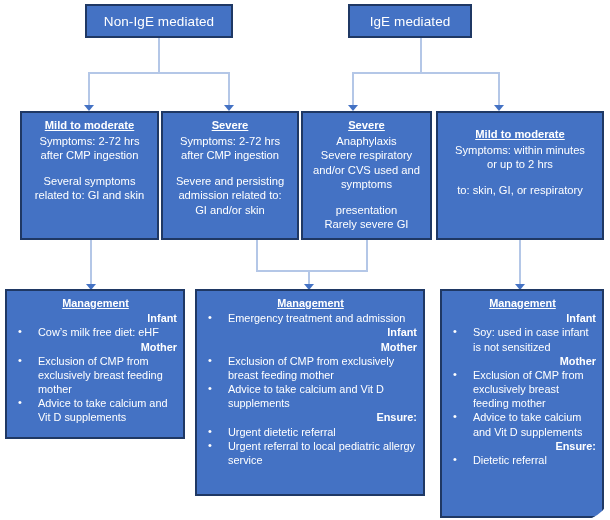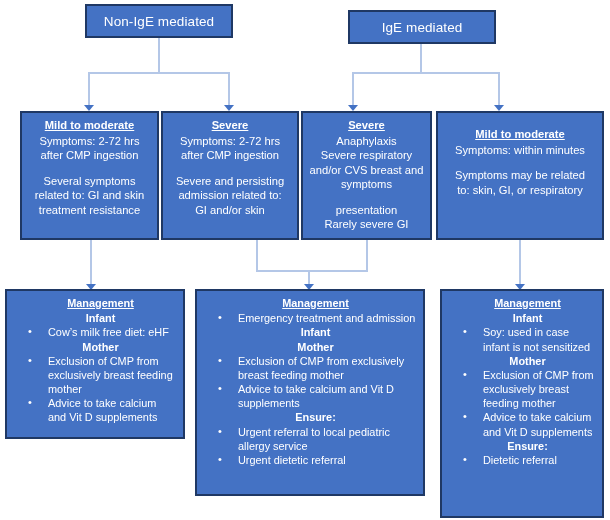--- a/index.html
+++ b/index.html
@@ -8,20 +8,21 @@
     padding: 0;
     background: #ffffff;
   }
   #canvas {
     position: relative;
     width: 610px;
     height: 520px;
     background: #ffffff;
     font-family: "Liberation Sans", sans-serif;
     overflow: hidden;
+    border-radius: 29px;
   }
 
   
   .node {
     position: absolute;
     box-sizing: border-box;
     background: #4472C4;
     border: 2px solid #1F3864;
     color: #ffffff;
     z-index: 3;
@@ -33,37 +34,37 @@
     font-size: 13.5px;
     letter-spacing: .1px;
   }
   .node-mid {
     padding: 5px 4px 4px 4px;
     text-align: center;
     font-size: 11.2px;
     line-height: 1.30;
   }
   .node-bottom {
-    padding: 5px 6px 5px 17px;
+    padding: 5px 6px 5px 7px;
     font-size: 10.9px;
     line-height: 1.30;
     text-align: left;
   }
 
   .hdr {
     text-decoration: underline;
     font-weight: bold;
     display: block;
     text-align: center;
     margin-bottom: 1px;
   }
   .sub {
     font-weight: bold;
     display: block;
-    text-align: center;
+    text-align: right;
   }
   .para { display: block; }
   .spacer { display: block; height: 11px; }
 
   ul.bullets {
     margin: 0;
     padding: 0;
     list-style: none;
   }
   ul.bullets > li {
@@ -125,61 +126,60 @@
   <div class="conn vline" style="left:308px; top:270px; height:16px;"></div>
   <div class="arrow" style="left:304px; top:284px;"></div>
 
   <div class="conn vline" style="left:519px; top:240px; height:46px;"></div>
   <div class="arrow" style="left:515px; top:284px;"></div>
 
   <div class="node node-top" style="left:85px; top:4px; width:148px; height:34px;">
     <span>Non-IgE mediated</span>
   </div>
 
-  <div class="node node-top" style="left:348px; top:10px; width:148px; height:34px;">
+  <div class="node node-top" style="left:348px; top:4px; width:124px; height:34px;">
     <span>IgE mediated</span>
   </div>
 
   <div class="node node-mid" style="left:20px; top:111px; width:139px; height:129px;">
     <span class="hdr">Mild to moderate</span>
     <span class="para">Symptoms: 2-72 hrs</span>
     <span class="para">after CMP ingestion</span>
     <span class="spacer"></span>
     <span class="para">Several symptoms</span>
     <span class="para">related to: GI and skin</span>
-    <span class="para">treatment resistance</span>
   </div>
 
   <div class="node node-mid" style="left:161px; top:111px; width:138px; height:129px;">
     <span class="hdr">Severe</span>
     <span class="para">Symptoms: 2-72 hrs</span>
     <span class="para">after CMP ingestion</span>
     <span class="spacer"></span>
     <span class="para">Severe and persisting</span>
     <span class="para">admission related to:</span>
     <span class="para">GI and/or skin</span>
   </div>
 
   <div class="node node-mid" style="left:301px; top:111px; width:131px; height:129px;">
     <span class="hdr">Severe</span>
     <span class="para">Anaphylaxis</span>
     <span class="para">Severe respiratory</span>
-    <span class="para">and/or CVS breast and</span>
+    <span class="para">and/or CVS used and</span>
     <span class="para">symptoms</span>
     <span class="spacer"></span>
     <span class="para">presentation</span>
     <span class="para">Rarely severe GI</span>
   </div>
 
   <div class="node node-mid" style="left:436px; top:111px; width:168px; height:129px;">
     <span class="spacer" style="height:9px;"></span>
     <span class="hdr">Mild to moderate</span>
     <span class="para">Symptoms: within minutes</span>
-    <span class="spacer"></span>
-    <span class="para">Symptoms may be related</span>
+    <span class="para">or up to 2 hrs</span>
+    <span class="spacer"></span>
     <span class="para">to: skin, GI, or respiratory</span>
   </div>
 
   <div class="node node-bottom" style="left:5px; top:289px; width:180px; height:150px;">
     <span class="hdr">Management</span>
     <span class="sub">Infant</span>
     <ul class="bullets">
       <li>Cow’s milk free diet: eHF</li>
     </ul>
     <span class="sub">Mother</span>
@@ -195,22 +195,22 @@
       <li>Emergency treatment and admission</li>
     </ul>
     <span class="sub">Infant</span>
     <span class="sub">Mother</span>
     <ul class="bullets">
       <li>Exclusion of CMP from exclusively breast feeding mother</li>
       <li>Advice to take calcium and Vit D supplements</li>
     </ul>
     <span class="sub">Ensure:</span>
     <ul class="bullets">
+      <li>Urgent dietetic referral</li>
       <li>Urgent referral to local pediatric allergy service</li>
-      <li>Urgent dietetic referral</li>
     </ul>
   </div>
 
   <div class="node node-bottom" style="left:440px; top:289px; width:164px; height:229px;">
     <span class="hdr">Management</span>
     <span class="sub">Infant</span>
     <ul class="bullets">
       <li>Soy: used in case infant is not sensitized</li>
     </ul>
     <span class="sub">Mother</span>

